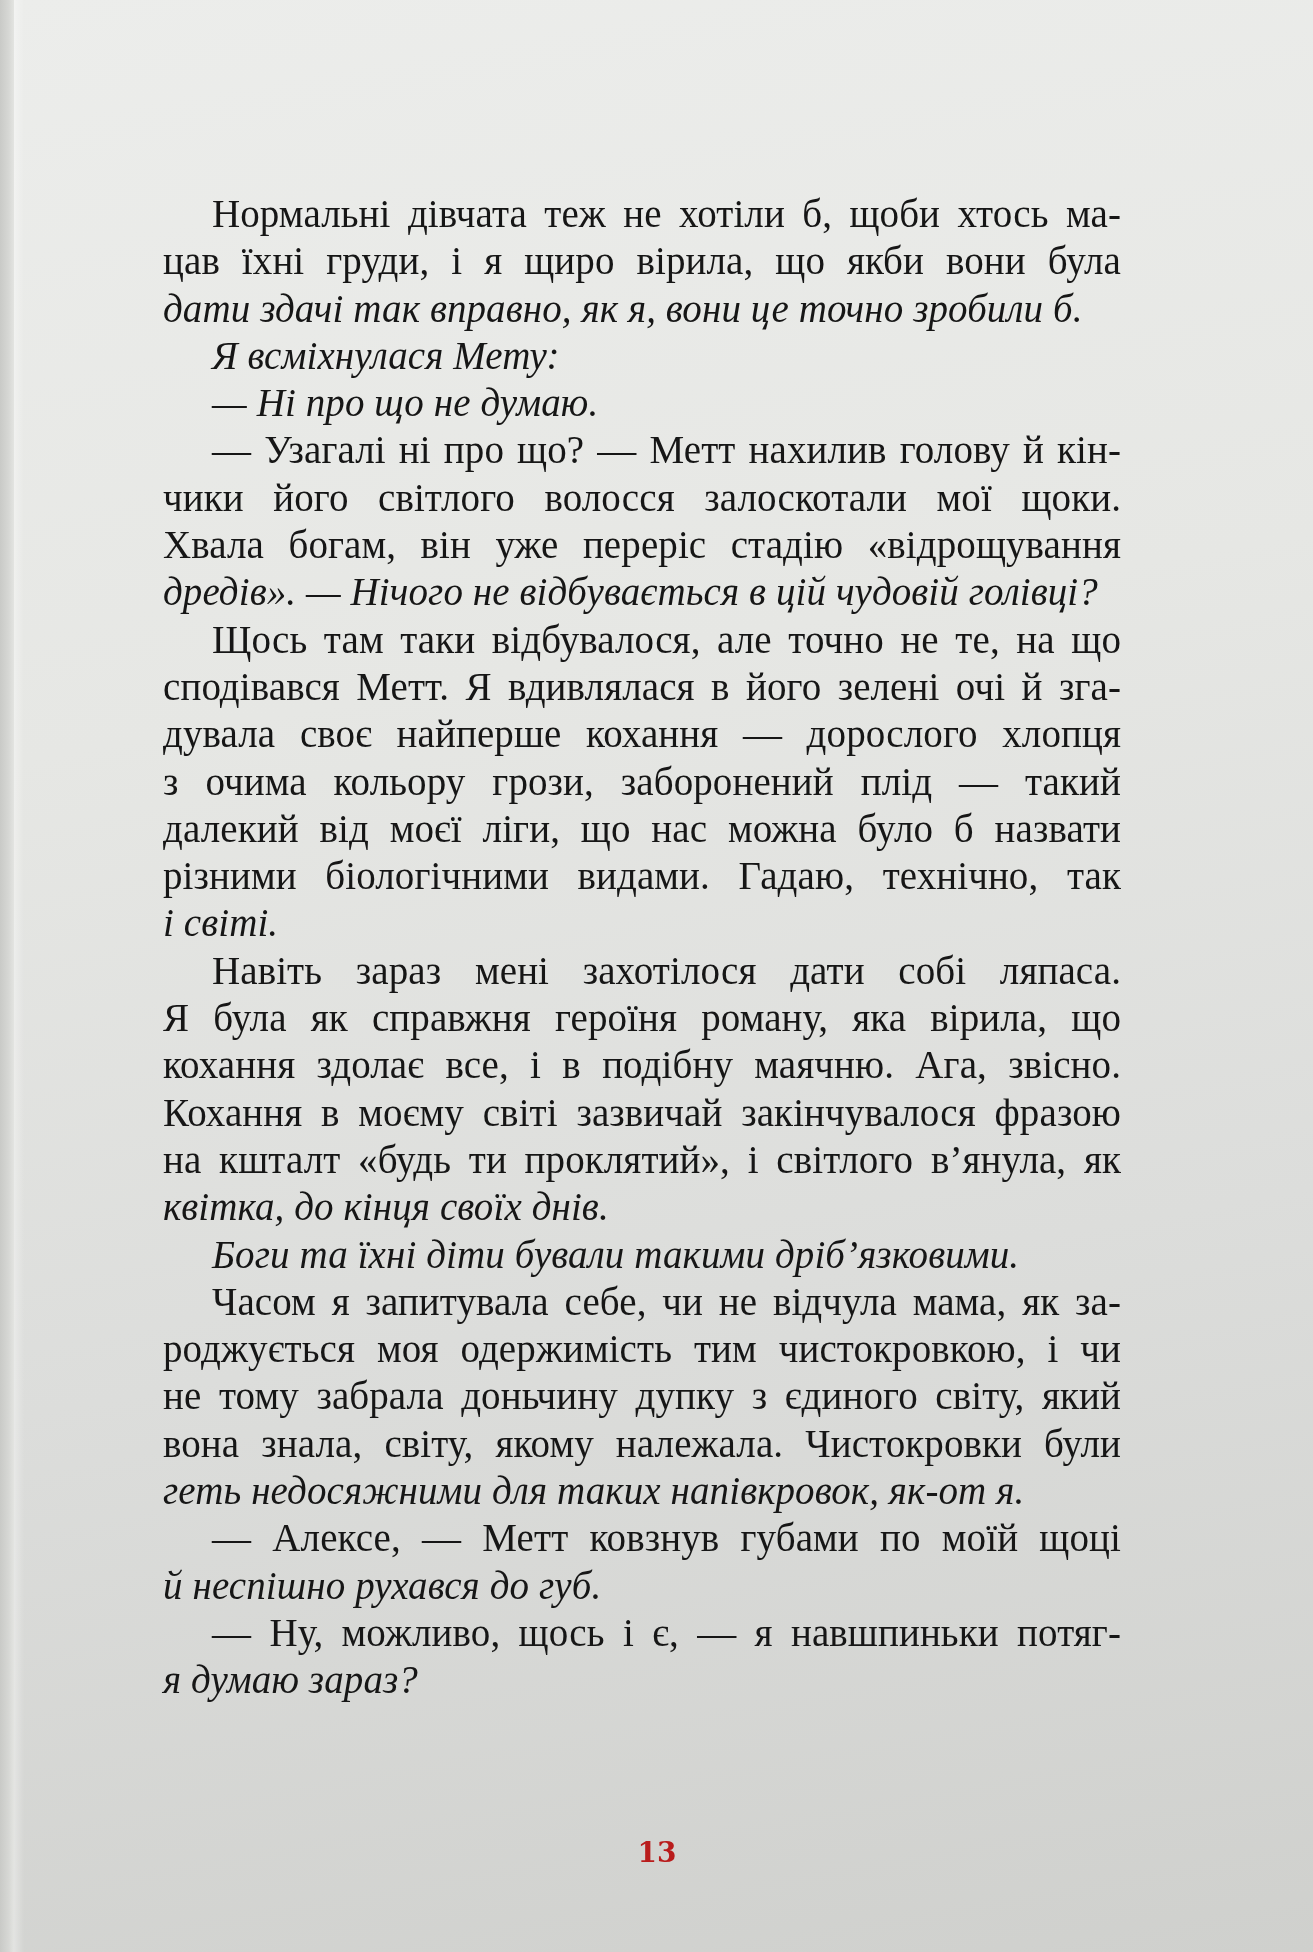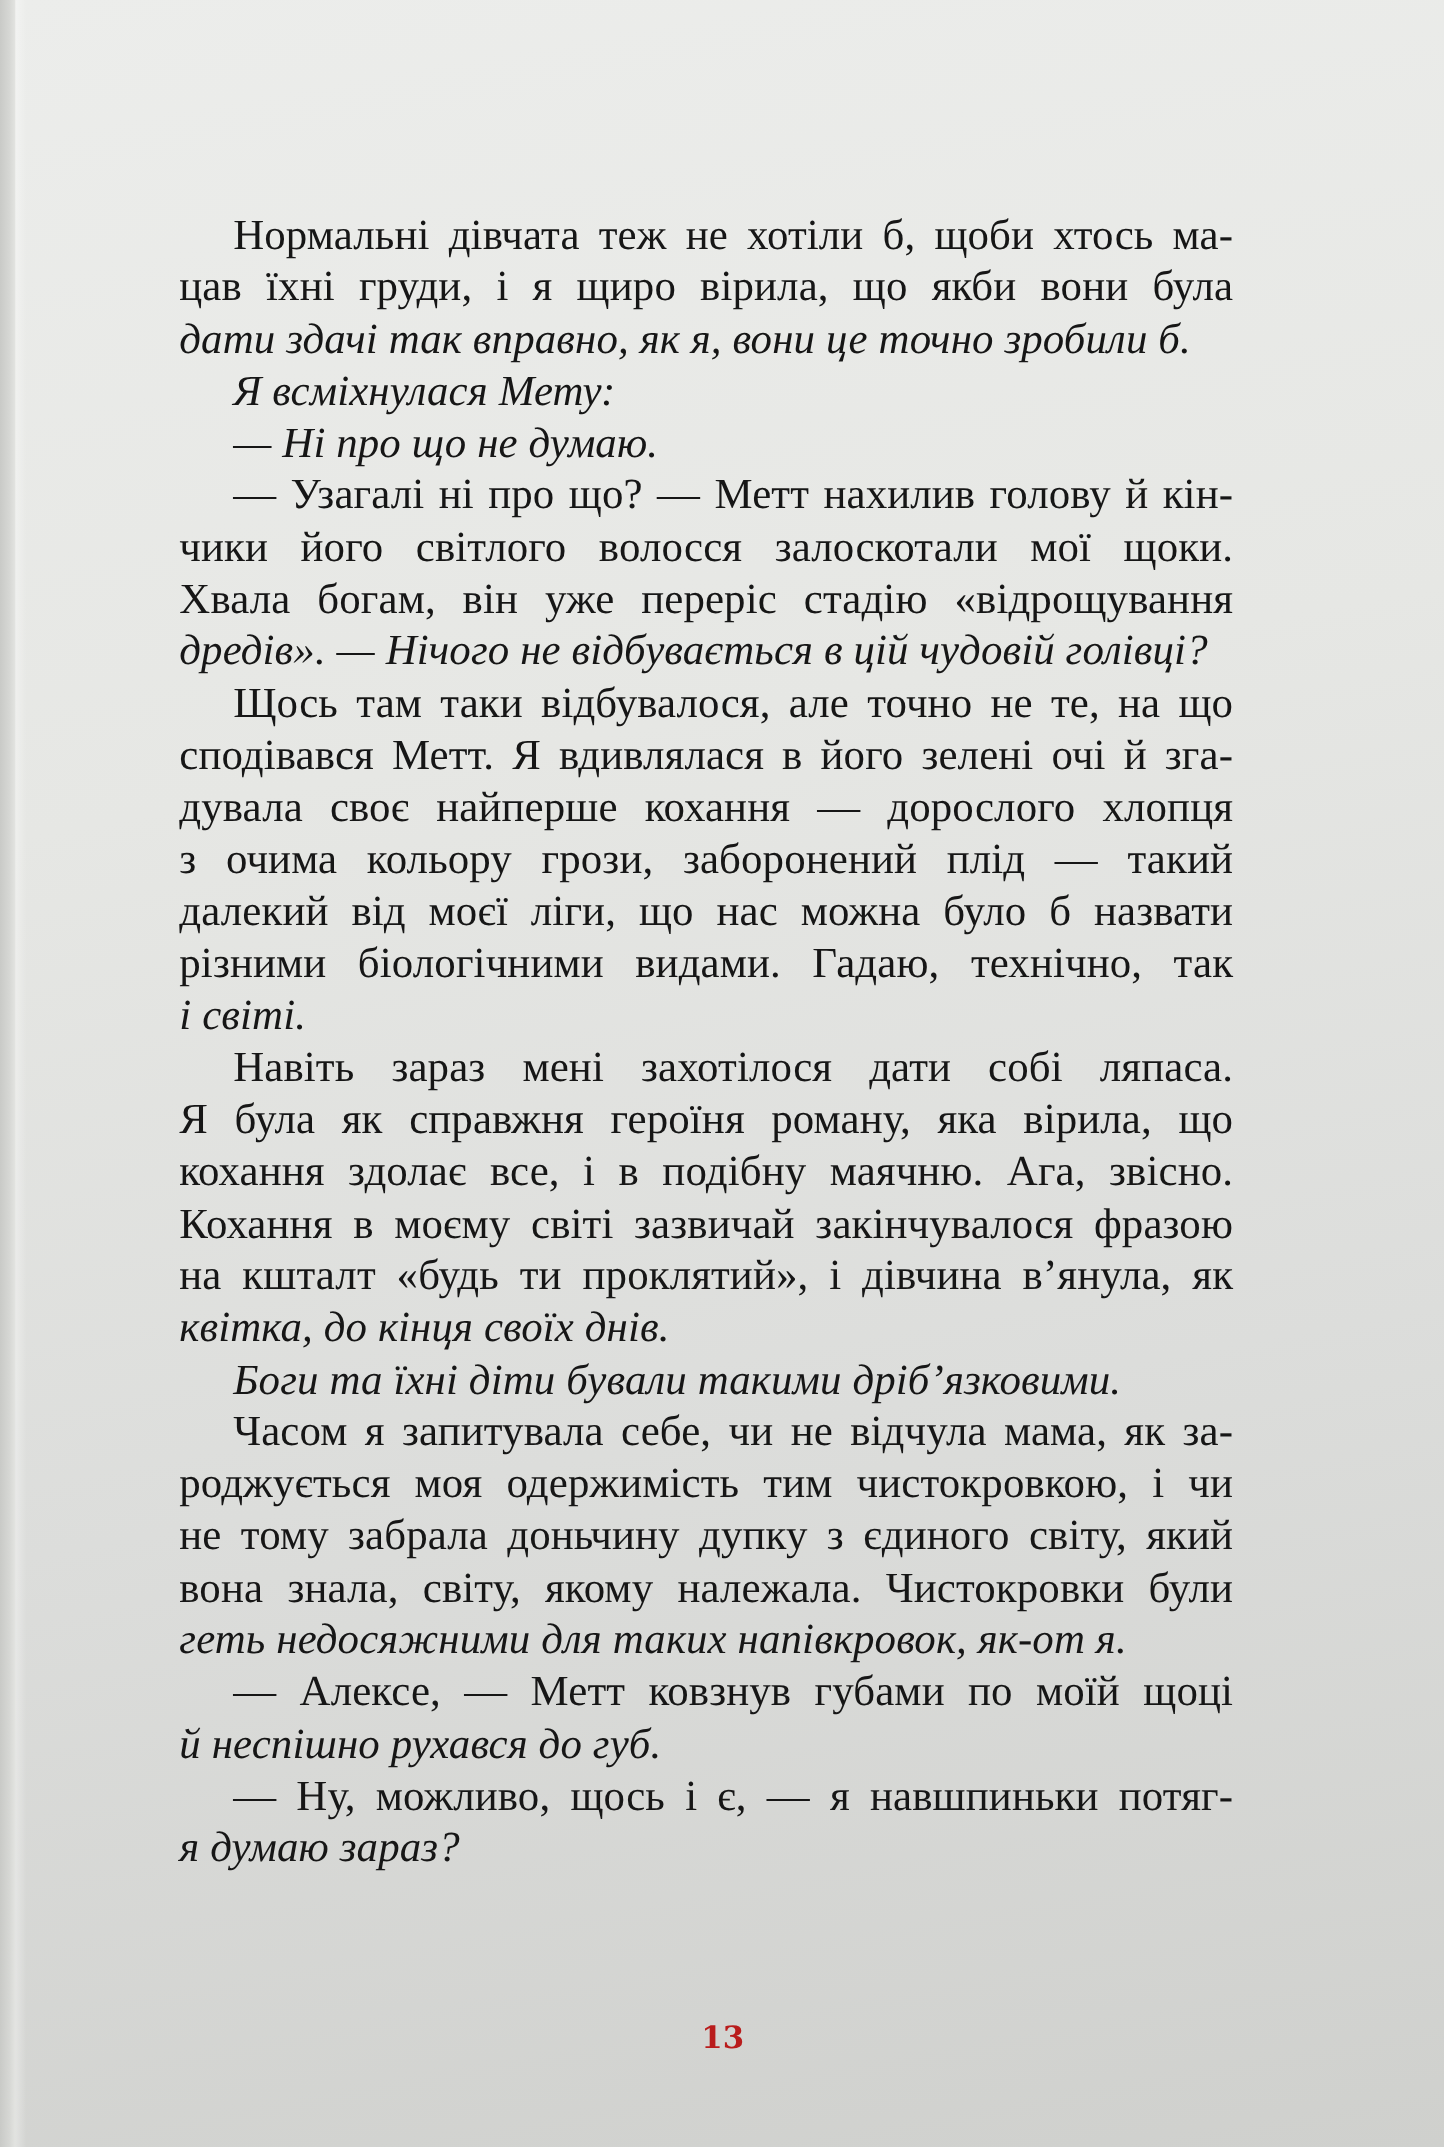--- a/index.html
+++ b/index.html
@@ -86,21 +86,21 @@
   <span class="line">сподівався Метт. Я вдивлялася в його зелені очі й зга-</span>
   <span class="line">дувала своє найперше кохання — дорослого хлопця</span>
   <span class="line">з очима кольору грози, заборонений плід — такий</span>
   <span class="line">далекий від моєї ліги, що нас можна було б назвати</span>
   <span class="line">різними біологічними видами. Гадаю, технічно, так</span>
   <span class="line last">і світі.</span>
   <span class="line indent">Навіть зараз мені захотілося дати собі ляпаса.</span>
   <span class="line">Я була як справжня героїня роману, яка вірила, що</span>
   <span class="line">кохання здолає все, і в подібну маячню. Ага, звісно.</span>
   <span class="line">Кохання в моєму світі зазвичай закінчувалося фразою</span>
-  <span class="line">на кшталт «будь ти проклятий», і дівчина в’янула, як</span>
+  <span class="line">на кшталт «будь ти проклятий», і світлого в’янула, як</span>
   <span class="line last">квітка, до кінця своїх днів.</span>
   <span class="line indent last">Боги та їхні діти бували такими дріб’язковими.</span>
   <span class="line indent">Часом я запитувала себе, чи не відчула мама, як за-</span>
   <span class="line">роджується моя одержимість тим чистокровкою, і чи</span>
   <span class="line">не тому забрала доньчину дупку з єдиного світу, який</span>
   <span class="line">вона знала, світу, якому належала. Чистокровки були</span>
   <span class="line last">геть недосяжними для таких напівкровок, як-от я.</span>
   <span class="line indent">— Алексе, — Метт ковзнув губами по моїй щоці</span>
   <span class="line last">й неспішно рухався до губ.</span>
   <span class="line indent">— Ну, можливо, щось і є, — я навшпиньки потяг-</span>

